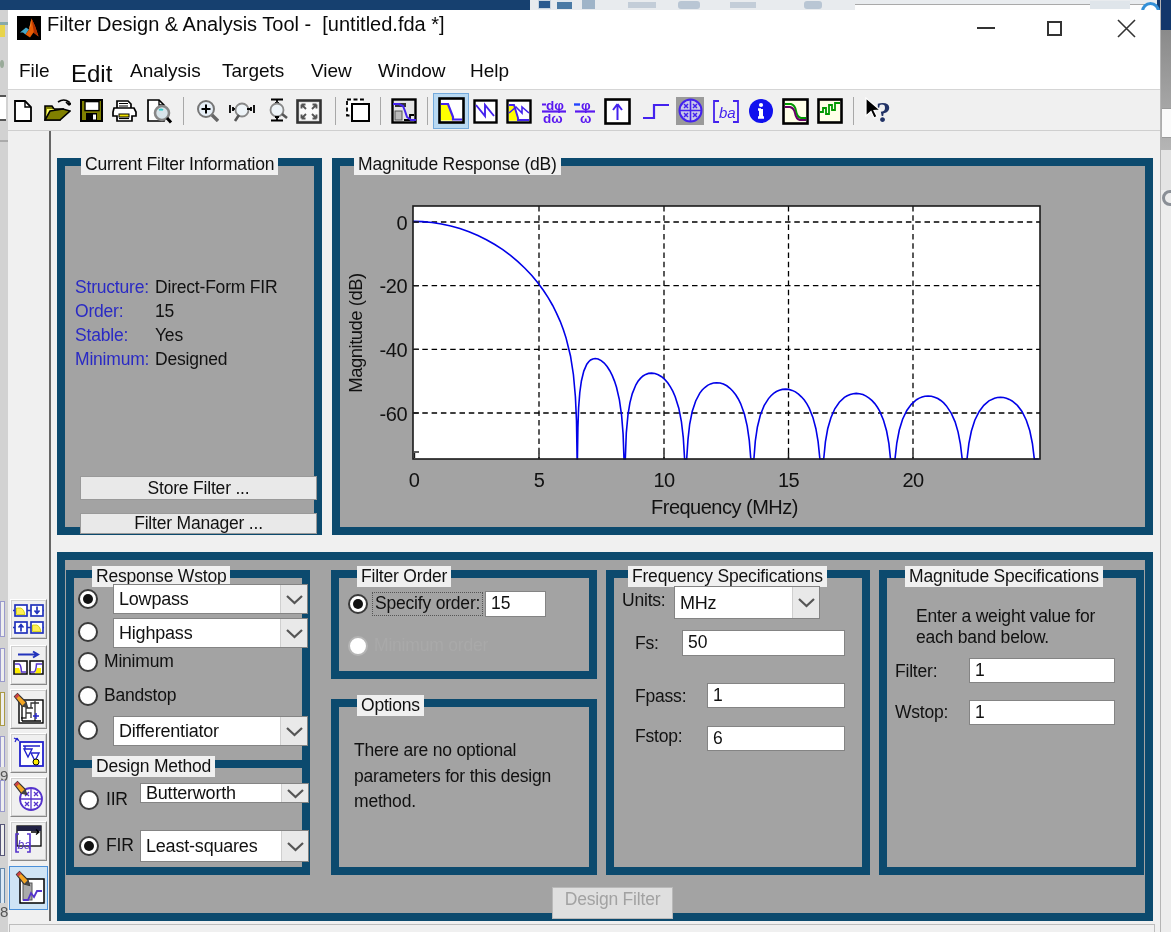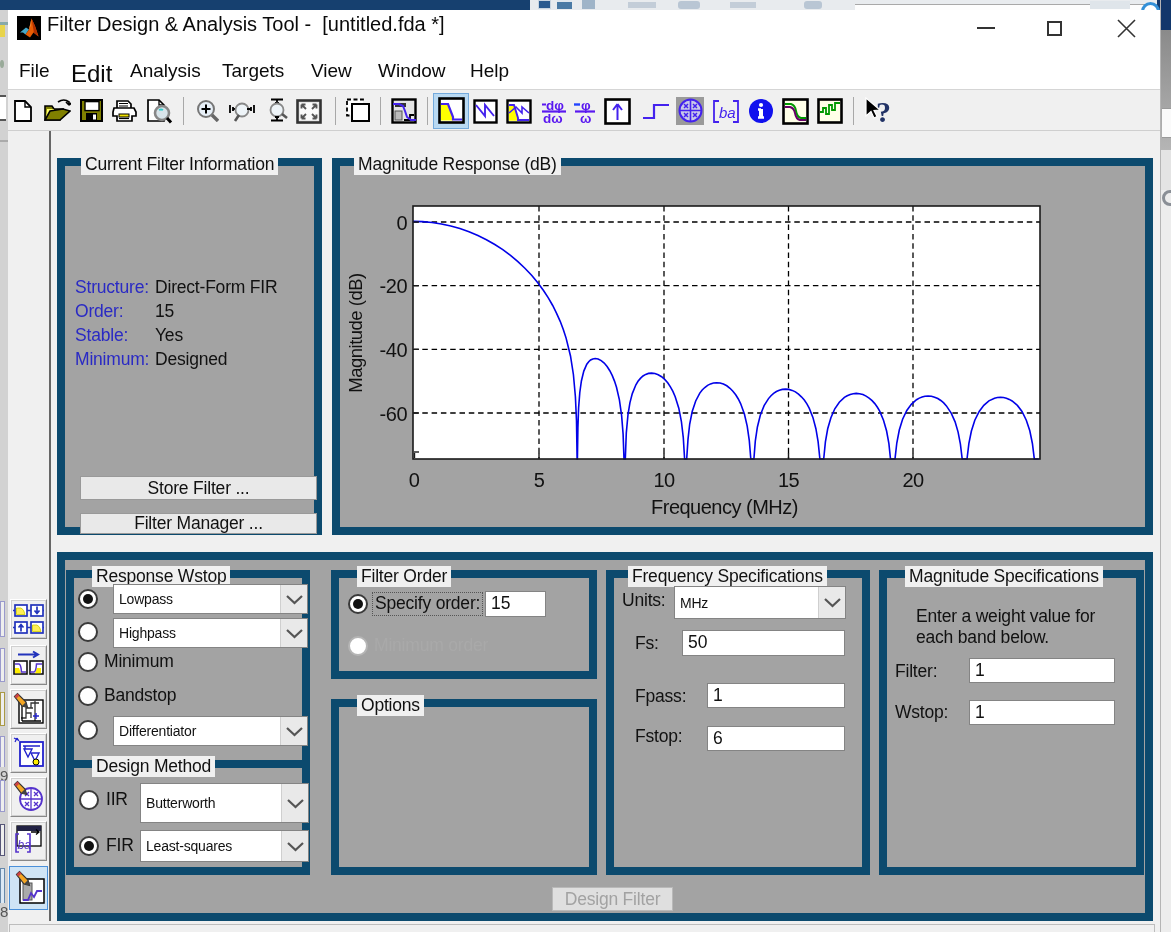--- a/index.html
+++ b/index.html
@@ -4,21 +4,21 @@
 <style>
 *{margin:0;padding:0;box-sizing:border-box}
 html,body{width:1171px;height:932px;overflow:hidden}
 body{font-family:"Liberation Sans",sans-serif;background:#f0f0f0;position:relative}
 .abs{position:absolute}
 .grp{position:absolute;border:8px solid #0c4a6e;background:#a3a3a3}
 .gtitle{position:absolute;top:-12px;background:#f0f0f0;font-size:17.5px;letter-spacing:-0.2px;color:#111;padding:0 4px;white-space:nowrap}
 .bluelbl{color:#2a2ac4;font-size:17.5px;letter-spacing:-0.2px;white-space:nowrap}
 .txt{font-size:17.5px;letter-spacing:-0.2px;color:#111;white-space:nowrap}
 .field{position:absolute;background:#fff;border:1px solid #848484;font-size:17.5px;color:#111;padding:1px 5px;line-height:21px}
-.combo{position:absolute;background:#fff;border:1px solid #848484;font-size:14px;letter-spacing:-0.2px;color:#111}
+.combo{position:absolute;background:#fff;border:1px solid #848484;font-size:18px;letter-spacing:-0.2px;color:#111}
 .combo .cv{position:absolute;left:5px;top:50%;transform:translateY(-50%);white-space:nowrap}
 .combo .ca{position:absolute;right:0;top:0;bottom:0;width:27px;background:#e9e9e9;border-left:1px solid #cfcfcf}
 .combo .ca svg{position:absolute;left:5px;top:50%;margin-top:-4.5px}
 .radio{position:absolute;width:20px;height:20px;border-radius:50%;border:2px solid #3a3a3a;background:#fff}
 .radio.sel::after{content:"";position:absolute;left:3px;top:3px;width:10px;height:10px;border-radius:50%;background:#111}
 .radio.dis{border-color:#b5b5b5}
 .btn{position:absolute;background:#e9e9e9;border:1px solid #999;font-size:17.5px;letter-spacing:-0.2px;color:#111;text-align:center}
 .tsep{position:absolute;top:97px;width:1px;height:28px;background:#a8a8a8}
 .sbtn{position:absolute;left:10px;width:37px;height:38px;background:#f0f0f0;border:1px solid #fff;border-right-color:#888;border-bottom-color:#888;box-shadow:inset 0 0 0 1px #d0d0d0}
 </style>
@@ -414,21 +414,21 @@
         <path d="M1,1 L8.5,8 L16,1" fill="none" stroke="#555" stroke-width="2.2"></path>
       </svg>
     </span>
   </div>
 
 <div class="grp" style="left:66px;top:760px;width:244px;height:115px">
   <div class="gtitle" style="left:18px">Design Method</div>
 </div>
 <div class="radio" style="left:79px;top:790px"></div>
 <div class="abs txt" style="left:106px;top:789px">IIR</div>
-<div class="combo" style="left:140px;top:783px;width:169px;height:40px">
+<div class="combo" style="left:140px;top:783px;width:169px;height:20px">
     <span class="cv">Butterworth</span>
     <span class="ca">
       <svg width="17" height="10">
         <path d="M1,1 L8.5,8 L16,1" fill="none" stroke="#555" stroke-width="2.2"></path>
       </svg>
     </span>
   </div>
 <div class="radio sel" style="left:79px;top:836px"></div>
 <div class="abs txt" style="left:106px;top:835px">FIR</div>
 <div class="combo" style="left:140px;top:830px;width:169px;height:32px">
@@ -444,27 +444,28 @@
   <div class="gtitle" style="left:18px">Filter Order</div>
 </div>
 <div class="radio sel" style="left:348px;top:594px"></div>
 <div class="abs txt" style="left:372px;top:592px;border:1px dotted #555;padding:0 2px 1px">Specify order:</div>
 <div class="field" style="left:485px;top:591px;width:61px;height:26px">15</div>
 <div class="radio dis" style="left:348px;top:636px"></div>
 <div class="abs txt" style="left:374px;top:635px;color:#a9a9a9">Minimum order</div>
 
 <div class="grp" style="left:331px;top:699px;width:266px;height:176px">
   <div class="gtitle" style="left:18px">Options</div>
+  <div class="abs txt" style="left:15px;top:31px;line-height:25.5px">There are no optional<br>parameters for this design<br>method.</div>
 </div>
 
 <div class="grp" style="left:606px;top:570px;width:264px;height:305px">
   <div class="gtitle" style="left:14px">Frequency Specifications</div>
 </div>
 <div class="abs txt" style="left:622px;top:590px">Units:</div>
-<div class="combo" style="left:674px;top:586px;width:172px;height:33px">
+<div class="combo" style="left:674px;top:586px;width:146px;height:33px">
     <span class="cv">MHz</span>
     <span class="ca">
       <svg width="17" height="10">
         <path d="M1,1 L8.5,8 L16,1" fill="none" stroke="#555" stroke-width="2.2"></path>
       </svg>
     </span>
   </div>
 <div class="abs txt" style="left:635px;top:633px">Fs:</div>
 <div class="field" style="left:682px;top:630px;width:163px;height:26px">50</div>
 <div class="abs txt" style="left:635px;top:686px">Fpass:</div>
@@ -474,15 +475,15 @@
 
 <div class="grp" style="left:879px;top:570px;width:265px;height:305px">
   <div class="gtitle" style="left:18px">Magnitude Specifications</div>
   <div class="abs txt" style="left:29px;top:28px;line-height:21px">Enter a weight value for<br>each band below.</div>
 </div>
 <div class="abs txt" style="left:895px;top:661px">Filter:</div>
 <div class="field" style="left:969px;top:658px;width:146px;height:25px">1</div>
 <div class="abs txt" style="left:895px;top:702px">Wstop:</div>
 <div class="field" style="left:969px;top:700px;width:146px;height:25px">1</div>
 
-<div class="btn" style="left:552px;top:887px;width:121px;height:24px;line-height:22px;background:#dfdfdf;border-color:#b9b9b9;color:#a2a2a2">Design Filter</div>
+<div class="btn" style="left:552px;top:887px;width:121px;height:32px;line-height:22px;background:#dfdfdf;border-color:#b9b9b9;color:#a2a2a2">Design Filter</div>
 
 <div class="abs" style="left:9px;top:924px;width:1146px;height:8px;background:#f0f0f0;border:1px solid #bdbdbd;border-bottom:none"></div>
 
 </body></html>

